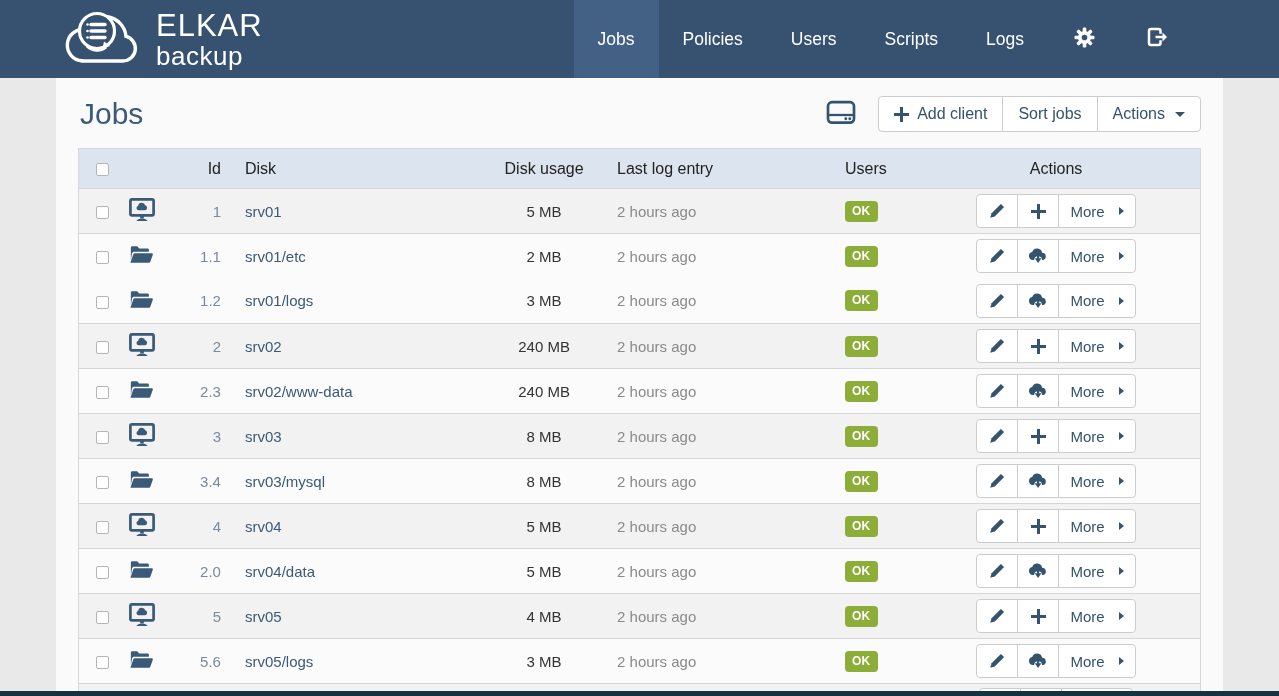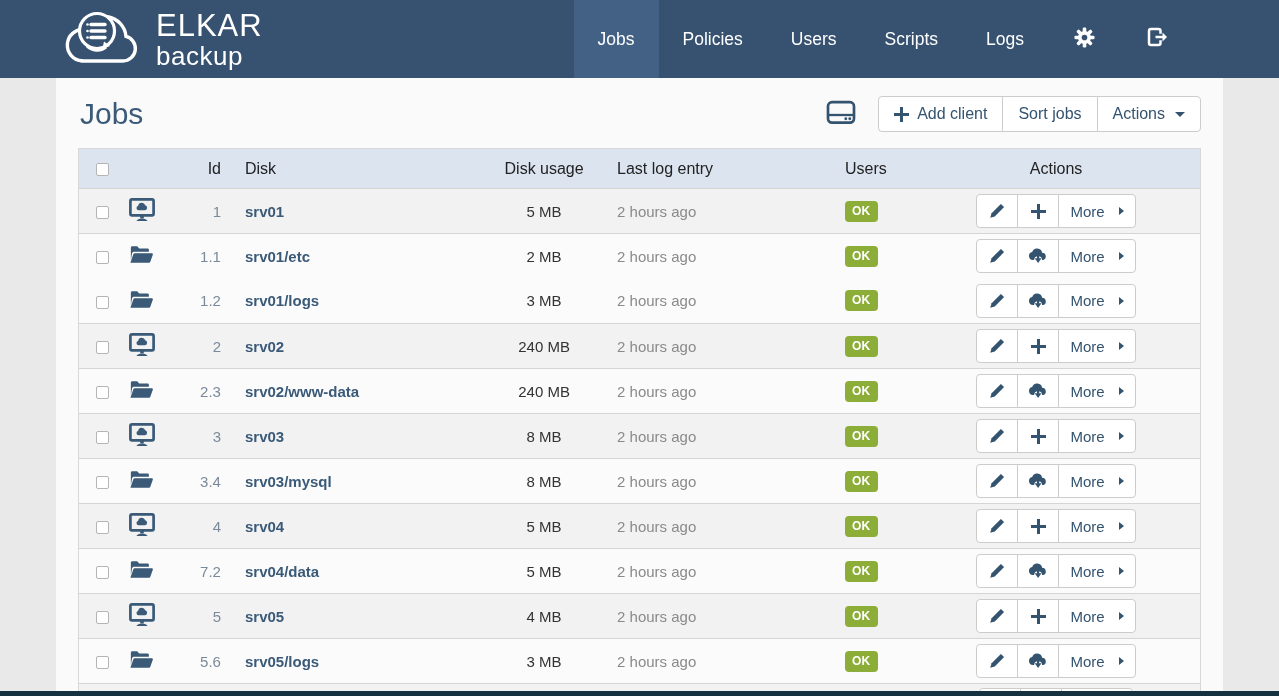--- a/index.html
+++ b/index.html
@@ -109,21 +109,21 @@
   col.c-id    { width: 5.2%; }
   col.c-name  { width: 22.3%; }
   col.c-disk  { width: 13%; }
   col.c-log   { width: 19.6%; }
   col.c-stat  { width: 6.7%; }
   col.c-act   { width: 25.7%; }
 
   .col-check { text-align: left; padding-left: 17px; }
   .col-icon  { text-align: center; }
   .col-id    { text-align: right; color: #7b8a9a; }
-  .col-name  { text-align: left; padding-left: 24px; font-weight: bold; }
+  .col-name  { text-align: left; padding-left: 24px; }
   .col-name a { color: #3a5a78; text-decoration: none; }
   .col-disk  { text-align: center; color: #333; }
   .col-log   { text-align: left; color: #8a8a8a; }
   .col-status{ text-align: left; padding-left: 8px; }
   .col-actions { text-align: center; }
 
   tr.client { background: #f2f2f2; border-top: 1px solid #d5d5d5; }
   tr.job    { background: #fbfbfb; }
   tr.first-job { border-top: 1px solid #d5d5d5; }
 
@@ -572,21 +572,21 @@
                 <span class="caret-r"></span>
               </button>
             </div></td>
         </tr>
         <tr class="job first-job">
           <td class="col-check"><input type="checkbox" style=""></td>
           <td class="col-icon"><span><svg width="23" height="19" viewBox="0 0 24 19">
                 <path d="M.9 15.5V2.4C.9 1.6 1.5 1 2.3 1h5.2l2.1 2.2h8.7c.8 0 1.4.6 1.4 1.4v1.9H4.3c-1 0-1.9.7-2.2 1.6z" fill="#3a5a78"></path>
                 <path d="M.4 18 3.6 8.9c.2-.5.6-.8 1.1-.8h18c.8 0 1.4.8 1.1 1.6l-2.7 7.5c-.2.5-.6.8-1.1.8z" fill="#3a5a78"></path>
               </svg></span></td>
-          <td class="col-id">7.2</td>
+          <td class="col-id">2.0</td>
           <td class="col-name"><a href="#">srv04/data</a></td>
           <td class="col-disk">5 MB</td>
           <td class="col-log">2 hours ago</td>
           <td class="col-status"><span class="badge">OK</span></td>
           <td class="col-actions"><div class="btn-group">
               <button class="abtn">
                 <span style="display:flex;">
                   <svg width="16" height="16" viewBox="0 0 16 16">
                     <path d="M11.9.9l3.2 3.2L5.8 13.4 1.2 14.8l1.4-4.6z" fill="#33536f"></path>
                   </svg>

